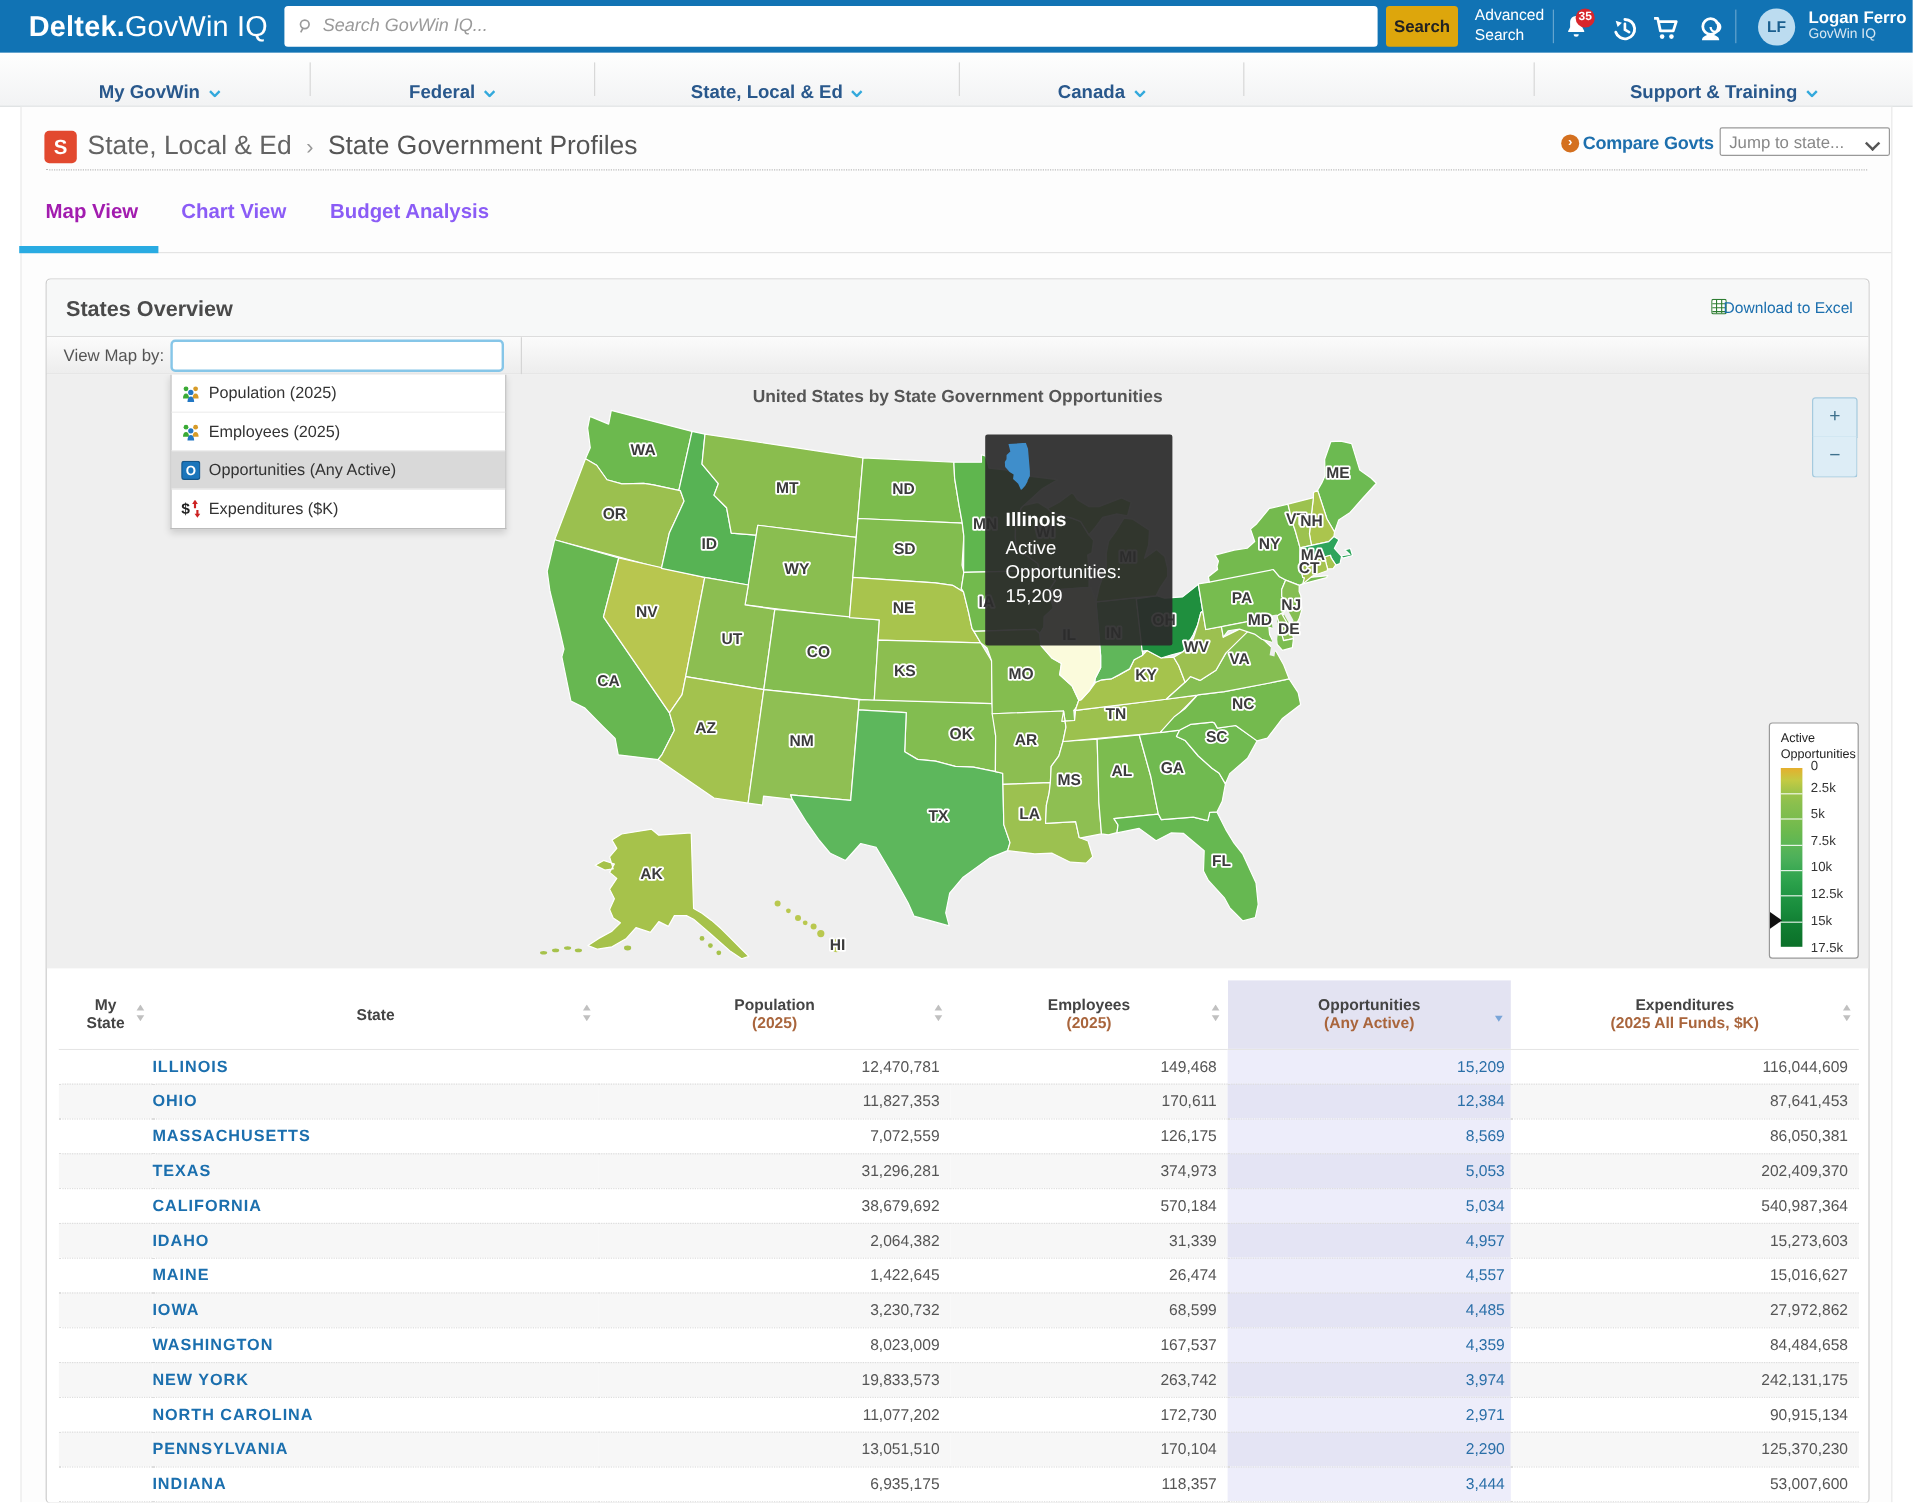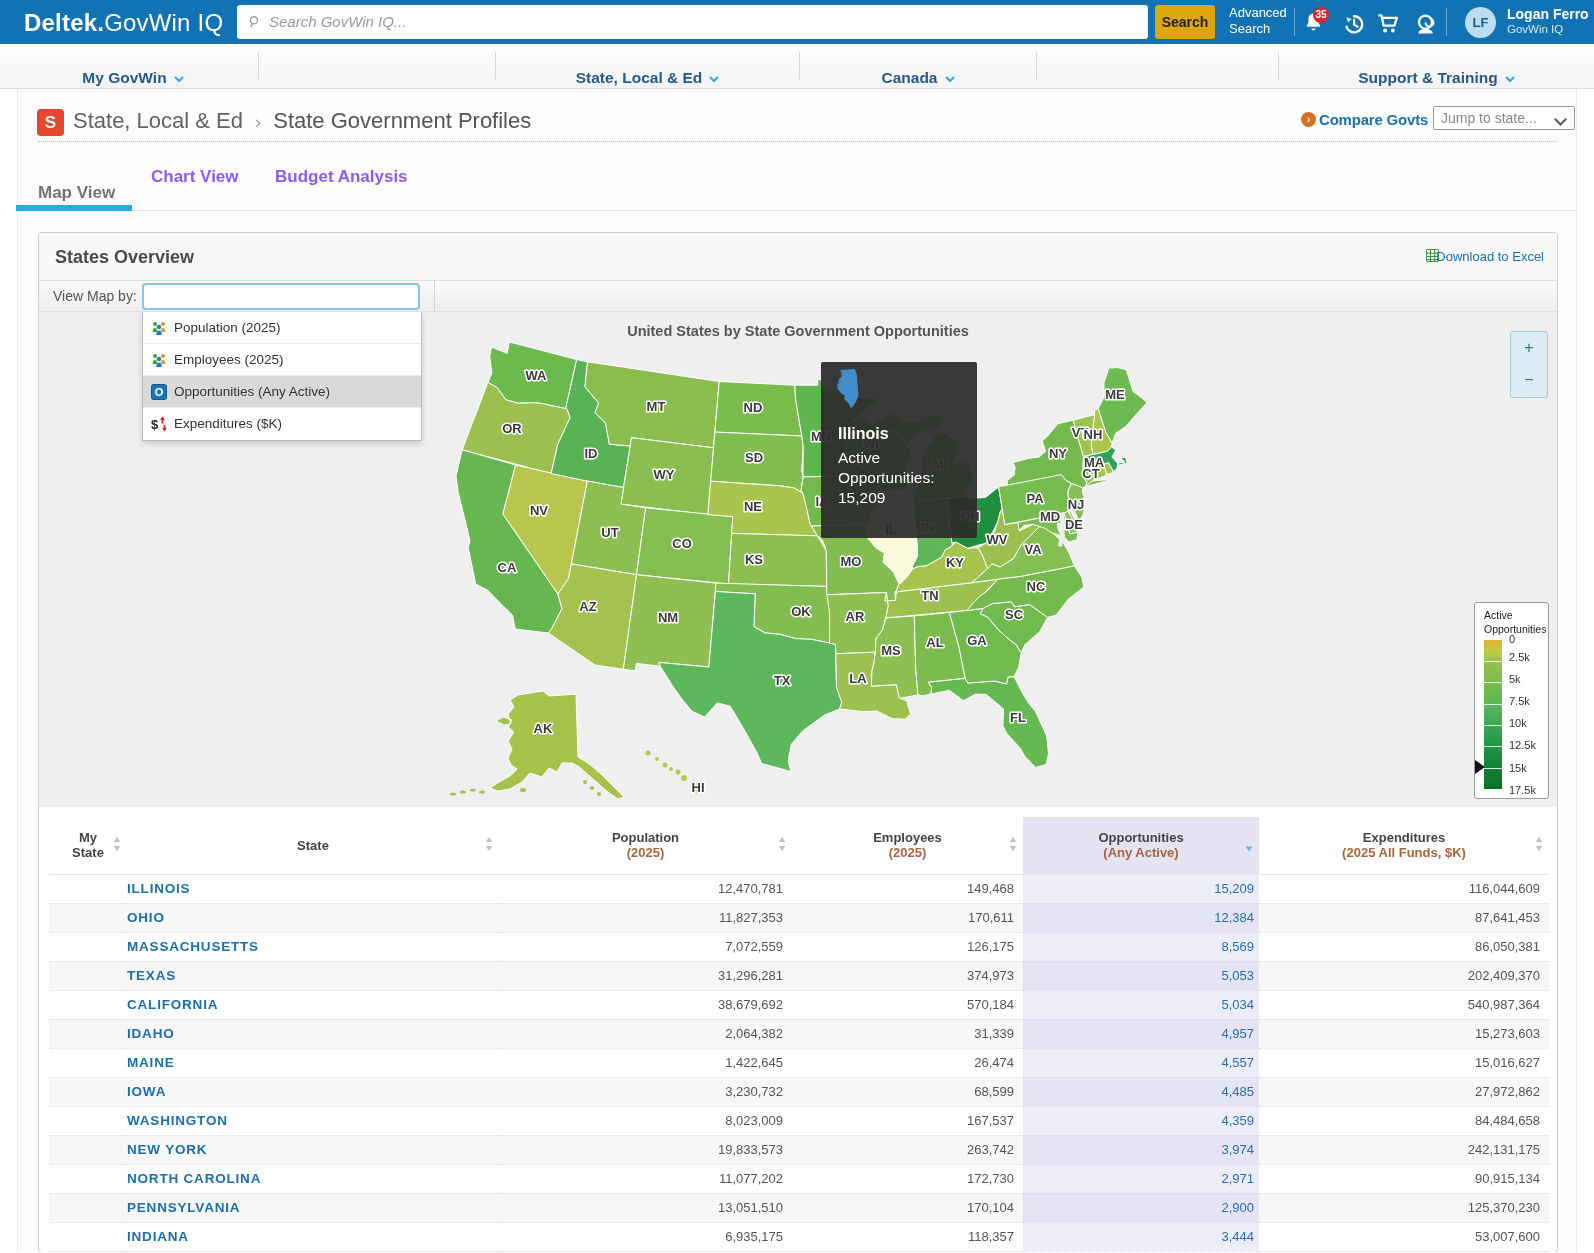--- a/index.html
+++ b/index.html
@@ -32,21 +32,21 @@
 .crumbsep { color:#999; font-size:18px; padding:0 6px; }
 .crumb2 { color:#555; }
 .cmpgovt { position:absolute; left:1301px; top:22px; font-size:15px; color:#1d6fad; font-weight:bold; letter-spacing:-0.2px; }
 .cmpicon { position:absolute; left:1283px; top:23px; width:15px; height:15px; background:#d4701f; border-radius:50%; color:#fff; font-size:11px; font-weight:bold; text-align:center; line-height:14px; }
 .jumpsel { position:absolute; left:1415px; top:17px; width:142px; height:24px; border:1px solid #999; border-radius:2px; background:#fff; color:#888; font-size:14px; line-height:22px; padding-left:7px; }
 .jumpsel:after { content:""; position:absolute; right:9px; top:8px; width:7px; height:7px; border-right:2px solid #555; border-bottom:2px solid #555; transform:rotate(45deg); }
 .dotline { margin:0 20px; border-top:1px dotted #bbb; }
 
 .tabs { position:relative; height:69px; border-bottom:1px solid #e4e4e4; }
 .tab { position:absolute; top:25px; font-size:17px; font-weight:bold; }
-.tab.active { color:#737373;margin-top:16px; }
+.tab.active { color:#a21caf; }
 .tab.normal { color:#8b5cf6; }
 .tabbar { position:absolute; left:-2px; top:63px; width:116px; height:6px; background:#29abe2; }
 
 .panel { position:absolute; left:20px; top:143px; width:1520px; border:1px solid #ccc; border-radius:4px; background:#fff; }
 .phead { height:48px; background:#f7f8f8; border-bottom:1px solid #ddd; border-radius:4px 4px 0 0; position:relative; }
 .phead .t { position:absolute; left:16px; top:14px; font-size:18px; font-weight:bold; color:#4a4a4a; }
 .dlx { position:absolute; right:13px; top:16px; font-size:13px; color:#1b6fae; }
 .dlxicon { position:absolute; right:118px; top:16px; width:13px; height:13px; }
 .ctrlrow { height:31px; background:linear-gradient(#fbfbfb,#ededed); border-bottom:1px solid #e0e0e0; position:relative; }
 .ctrlrow .lbl { position:absolute; left:0; top:7px; font-size:14px; color:#555;margin-left:14px; }
@@ -127,20 +127,23 @@
   <div class="avatar">LF</div>
   <div class="uname">Logan Ferro</div>
   <div class="usub">GovWin IQ</div>
 </div>
 
 <div class="nav">
   <div class="item" style="left:8px;width:250px">My GovWin<svg class="chev" viewBox="0 0 10 6">
         <path d="M1 1l4 4 4-4" fill="none" stroke="#33a9dc" stroke-width="2"></path>
       </svg></div>
   <div class="sep" style="left:258px"></div>
+  <div class="item" style="left:259px;width:236px">Federal<svg class="chev" viewBox="0 0 10 6">
+        <path d="M1 1l4 4 4-4" fill="none" stroke="#33a9dc" stroke-width="2"></path>
+      </svg></div>
   <div class="sep" style="left:495px"></div>
   <div class="item" style="left:496px;width:303px">State, Local &amp; Ed<svg class="chev" viewBox="0 0 10 6">
         <path d="M1 1l4 4 4-4" fill="none" stroke="#33a9dc" stroke-width="2"></path>
       </svg></div>
   <div class="sep" style="left:799px"></div>
   <div class="item" style="left:800px;width:236px">Canada<svg class="chev" viewBox="0 0 10 6">
         <path d="M1 1l4 4 4-4" fill="none" stroke="#33a9dc" stroke-width="2"></path>
       </svg></div>
   <div class="sep" style="left:1036px"></div>
   <div class="sep" style="left:1278px"></div>
@@ -482,21 +485,21 @@
               <td class="num">11,077,202</td>
               <td class="num">172,730</td>
               <td class="num opp">2,971</td>
               <td class="num">90,915,134</td>
             </tr>
 <tr class="alt">
               <td></td>
               <td class="state">PENNSYLVANIA</td>
               <td class="num">13,051,510</td>
               <td class="num">170,104</td>
-              <td class="num opp">2,900</td>
+              <td class="num opp">2,290</td>
               <td class="num">125,370,230</td>
             </tr>
 <tr>
               <td></td>
               <td class="state">INDIANA</td>
               <td class="num">6,935,175</td>
               <td class="num">118,357</td>
               <td class="num opp">3,444</td>
               <td class="num">53,007,600</td>
             </tr>

